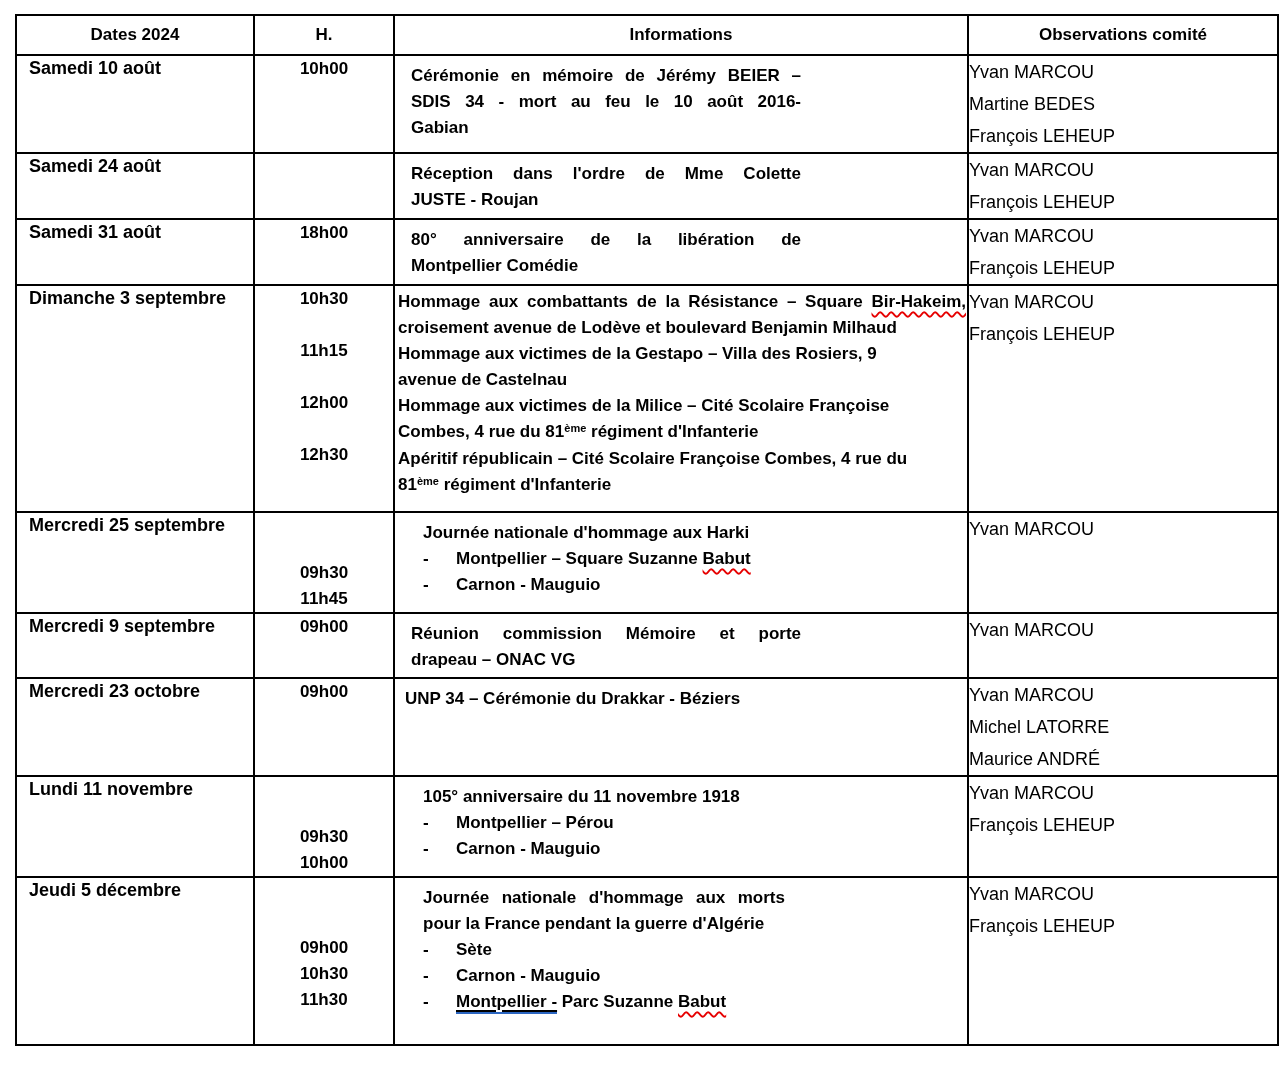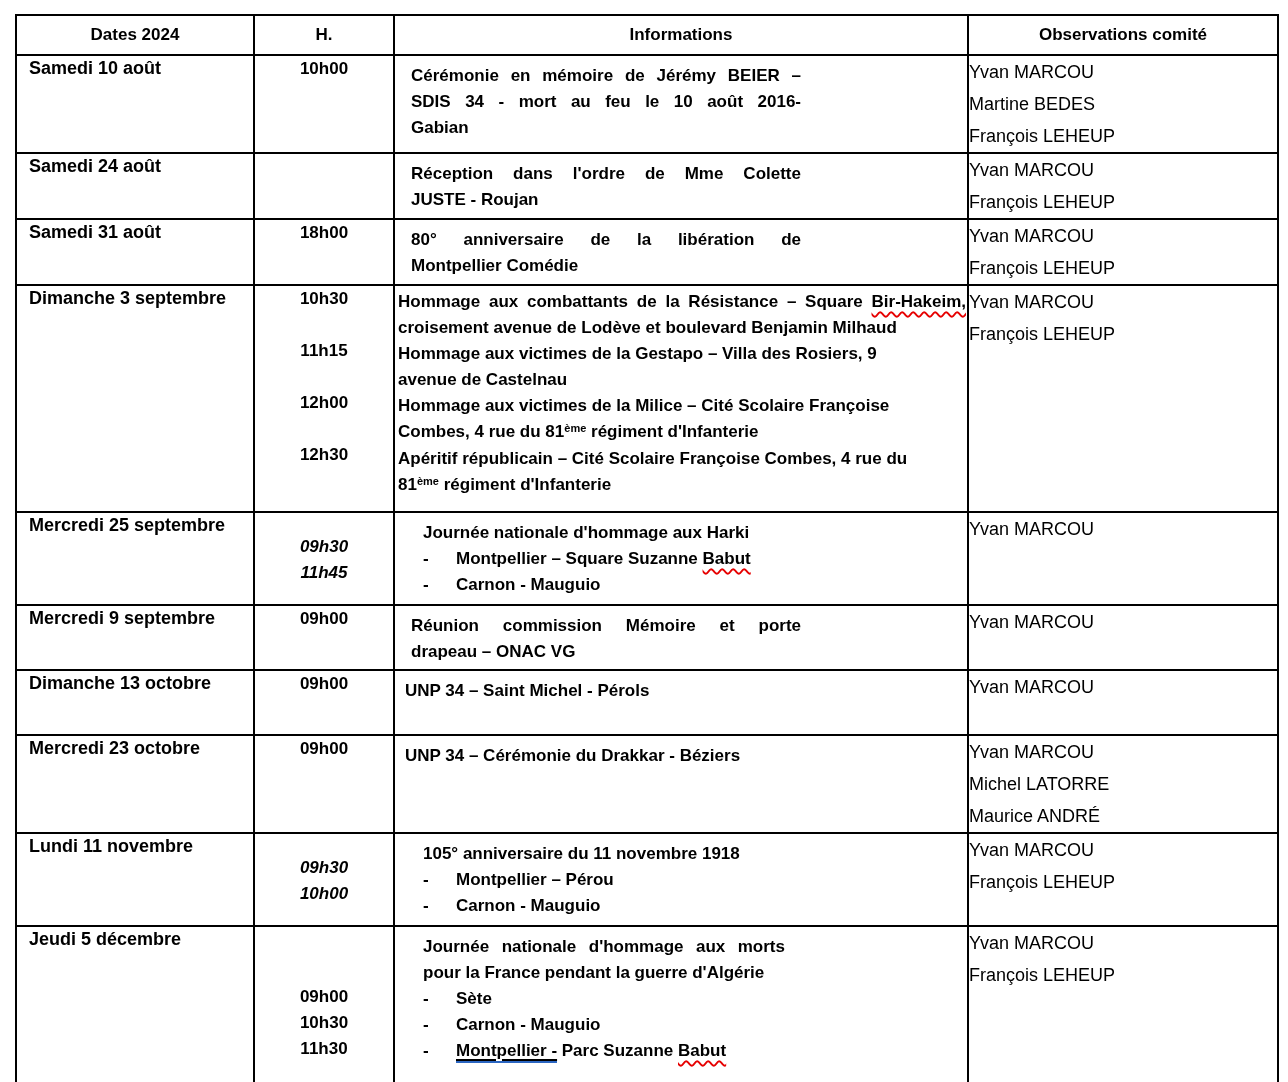--- a/index.html
+++ b/index.html
@@ -30,21 +30,21 @@
   
   .c-date div {
     font-size:18px; font-weight:bold;
     padding:2px 2px 0 12px;
     white-space:nowrap;
   }
   
   .c-time { text-align:center; font-weight:bold; font-size:17px; padding-top:5px;margin-left:24px; }
   .c-time .t { line-height:26px; height:26px; }
   tr.r4 .c-time .t { height:52px; }
-  tr.r5 .c-time, tr.r9 .c-time { padding-top:21px;font-style:italic; }
+  tr.r5 .c-time, tr.r9 .c-time { padding-top:47px; }
   tr.r10 .c-time { padding-top:57px; }
   
   .c-info { font-size:17px; font-weight:bold; }
   .para { padding:7px 0 0 16px; }
   tr.r4 .para { padding:3px 0 0 3px; }
   tr.r5 .para, tr.r9 .para, tr.r10 .para { padding-left:28px; }
   tr.r7 .para, tr.r8 .para { padding-left:10px; }
   .w390 { width:390px; }
   .w362 { width:362px; }
   .w568 { width:568px; }
@@ -203,36 +203,20 @@
         <div class="para w390">
           <div class="ln just">Réunion commission Mémoire et porte</div>
           <div class="ln">drapeau – ONAC VG</div>
         </div>
       </td>
       <td class="c-obs">
         <div>Yvan MARCOU</div>
       </td>
     </tr>
 
-    <tr class="r7" style="height:65px">
-      <td class="c-date">
-          <div>Dimanche 13 octobre</div>
-        </td>
-      <td class="c-time">
-        <div class="t">09h00</div>
-      </td>
-      <td class="c-info">
-        <div class="para">
-          <div class="ln">UNP 34 – Saint Michel - Pérols</div>
-        </div>
-      </td>
-      <td class="c-obs">
-        <div>Yvan MARCOU</div>
-      </td>
-    </tr>
 
     <tr class="r8" style="height:94px">
       <td class="c-date">
           <div>Mercredi 23 octobre</div>
         </td>
       <td class="c-time">
         <div class="t">09h00</div>
       </td>
       <td class="c-info">
         <div class="para">

